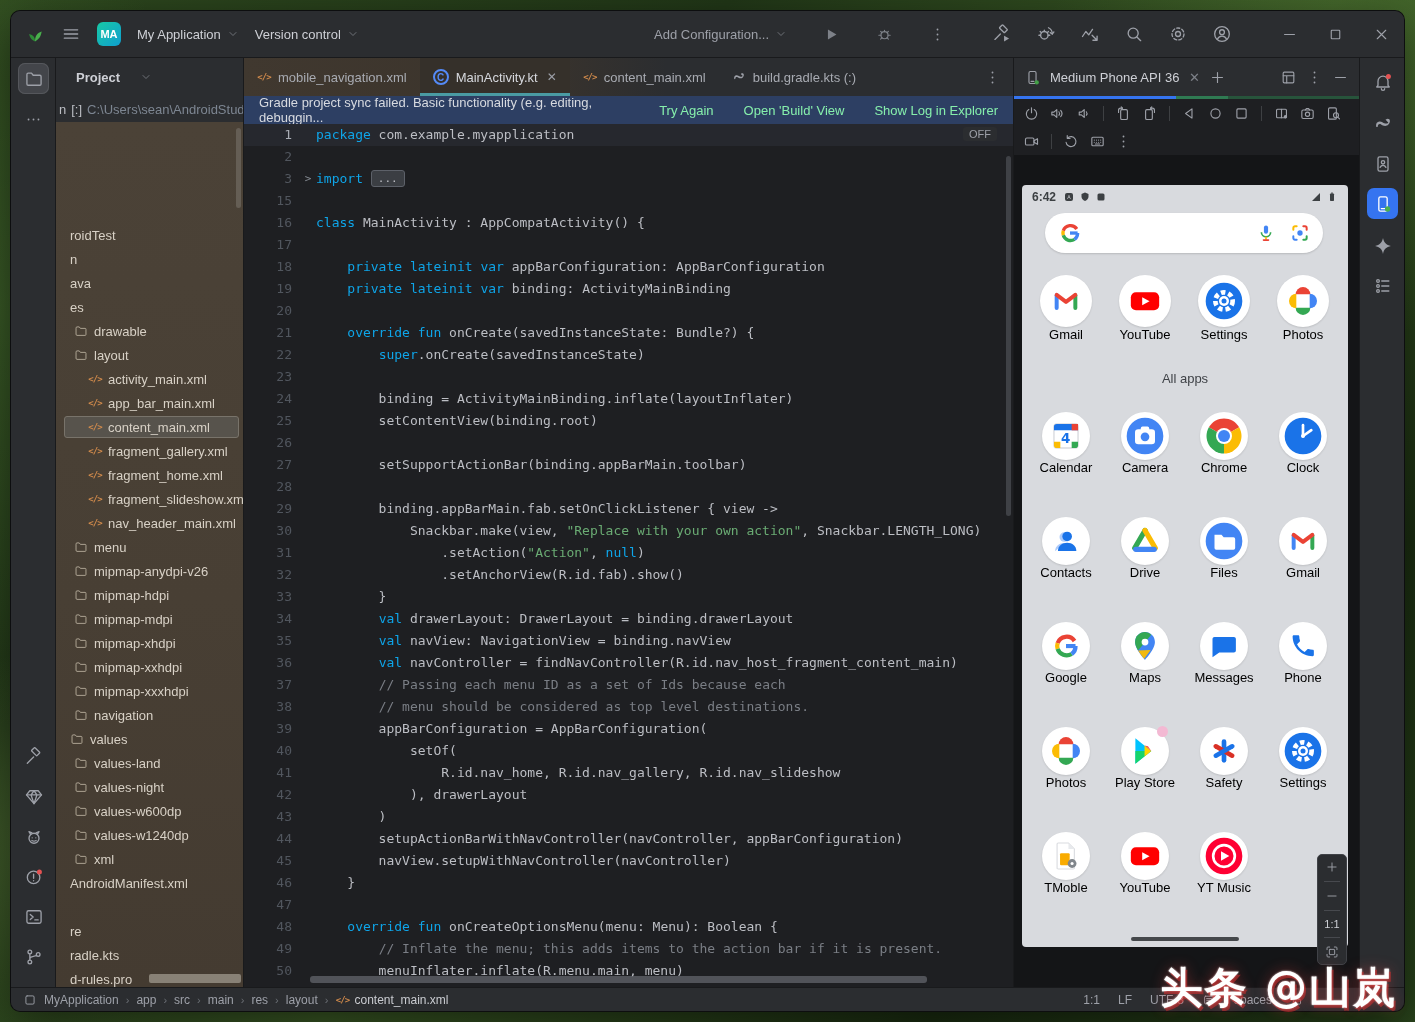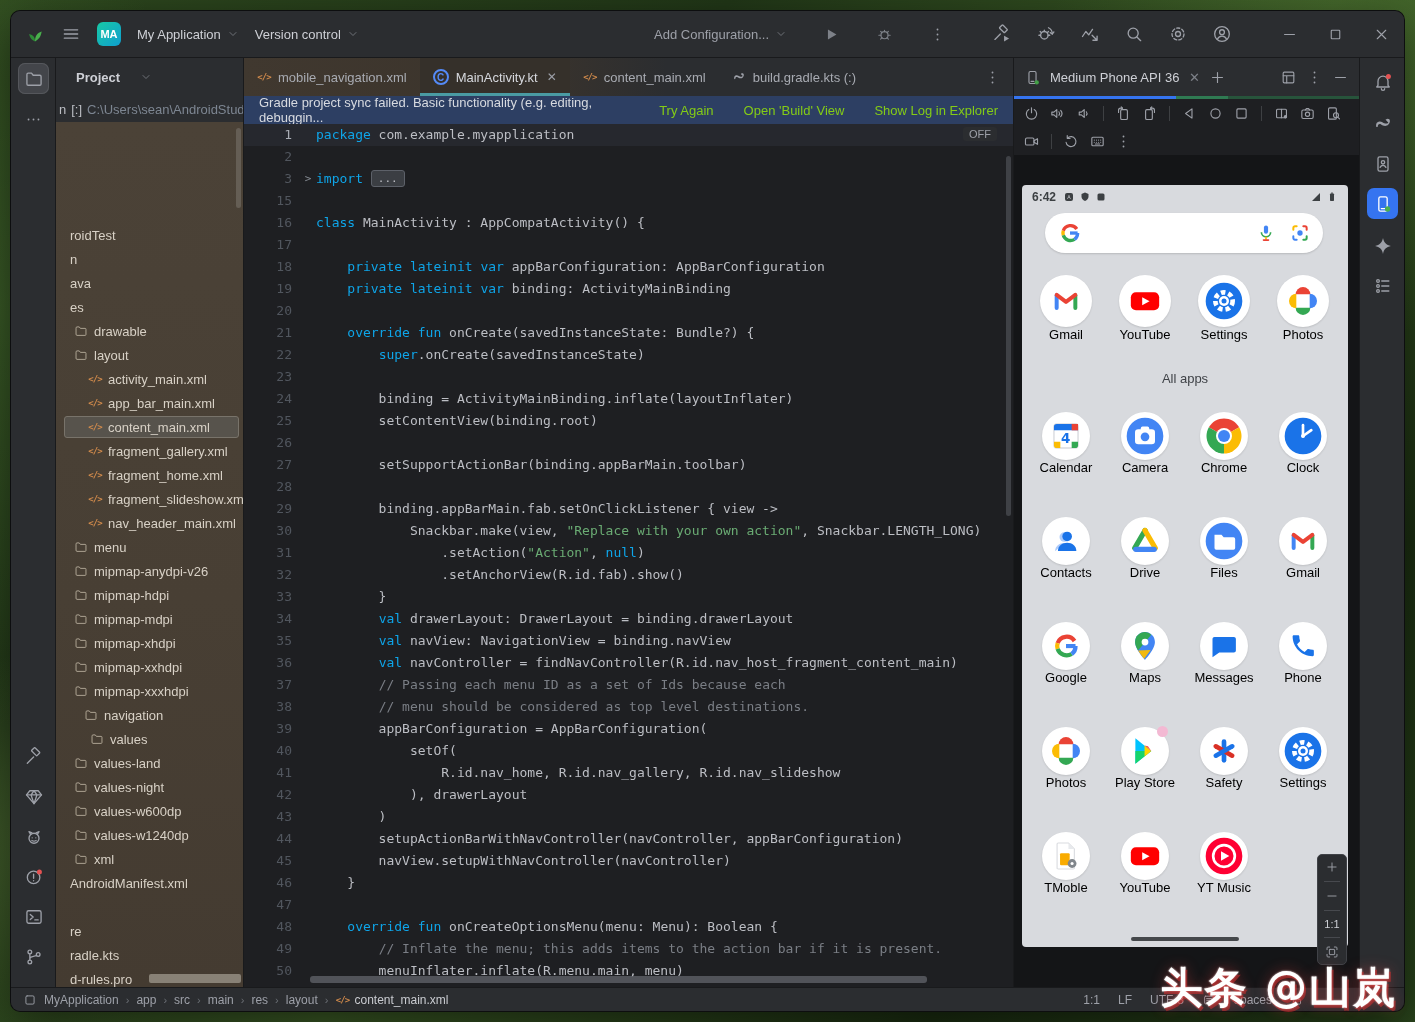--- a/index.html
+++ b/index.html
@@ -72,21 +72,21 @@
   .tab.active { background:#35302a; color:#d6d8dd; }
   .tab.active::after { content:""; position:absolute; left:0; right:0; bottom:0; height:3px; background:#4a9ba3; }
   .tab .close { color:#9da0a8; font-size:12px; margin-left:2px; }
   .tabbar-more { margin-left:auto; display:flex; align-items:center; padding-right:12px; }
   .kicon { width:16px; height:16px; border-radius:50%; border:2px solid #548af7; color:#548af7;
     font-size:10px; font-weight:bold; display:flex; align-items:center; justify-content:center; flex:none; }
 
   .banner { height:28px; flex:none; background:#2d3f63; display:flex; align-items:center;
     padding:0 15px; font-size:13px; color:#d7dae0; }
   .banner-actions { display:flex; gap:30px; margin-left:10px; white-space:nowrap; }
-  .banner-actions span { color:#84cc16; }
+  .banner-actions span { color:#86efac; }
 
   .editor { flex:1; position:relative; background:#1e1f22; overflow:hidden;
     font-family:"DejaVu Sans Mono","Liberation Mono",monospace; font-size:13px; }
   .code-line { height:22px; line-height:22px; display:flex; white-space:pre; }
   .code-line.hl { background:#26282e; }
   .gutter { width:56px; flex:none; text-align:right; padding-right:8px; color:#51565e; }
   .code-line.hl .gutter { color:#a9adb5; }
   .foldcol { width:16px; flex:none; color:#868b93; text-align:center; font-size:11px; }
   .ltext { flex:1; min-width:0; }
   .tk { color:#0ea5e9; } .td { color:#bcbec4; } .ts { color:#6aab73; } .tc { color:#7a7e85; }
@@ -491,29 +491,29 @@
             <span>mipmap-xxhdpi</span>
           </div>
           <div class="tree-row" style="padding-left: 18px;">
             <span class="i i14">
               <svg viewBox="0 0 24 24" fill="none" stroke="currentColor" stroke-width="1.6" stroke-linecap="round" stroke-linejoin="round">
                 <path d="M3.5 6.5A1.5 1.5 0 0 1 5 5h4l2 2.5h8A1.5 1.5 0 0 1 20.5 9v9a1.5 1.5 0 0 1-1.5 1.5H5A1.5 1.5 0 0 1 3.5 18z"></path>
               </svg>
             </span>
             <span>mipmap-xxxhdpi</span>
           </div>
-          <div class="tree-row" style="padding-left: 28px;">
+          <div class="tree-row" style="padding-left: 18px;">
             <span class="i i14">
               <svg viewBox="0 0 24 24" fill="none" stroke="currentColor" stroke-width="1.6" stroke-linecap="round" stroke-linejoin="round">
                 <path d="M3.5 6.5A1.5 1.5 0 0 1 5 5h4l2 2.5h8A1.5 1.5 0 0 1 20.5 9v9a1.5 1.5 0 0 1-1.5 1.5H5A1.5 1.5 0 0 1 3.5 18z"></path>
               </svg>
             </span>
             <span>navigation</span>
           </div>
-          <div class="tree-row" style="padding-left: 34px;">
+          <div class="tree-row" style="padding-left: 14px;">
             <span class="i i14">
               <svg viewBox="0 0 24 24" fill="none" stroke="currentColor" stroke-width="1.6" stroke-linecap="round" stroke-linejoin="round">
                 <path d="M3.5 6.5A1.5 1.5 0 0 1 5 5h4l2 2.5h8A1.5 1.5 0 0 1 20.5 9v9a1.5 1.5 0 0 1-1.5 1.5H5A1.5 1.5 0 0 1 3.5 18z"></path>
               </svg>
             </span>
             <span>values</span>
           </div>
           <div class="tree-row" style="padding-left: 18px;">
             <span class="i i14">
               <svg viewBox="0 0 24 24" fill="none" stroke="currentColor" stroke-width="1.6" stroke-linecap="round" stroke-linejoin="round">

